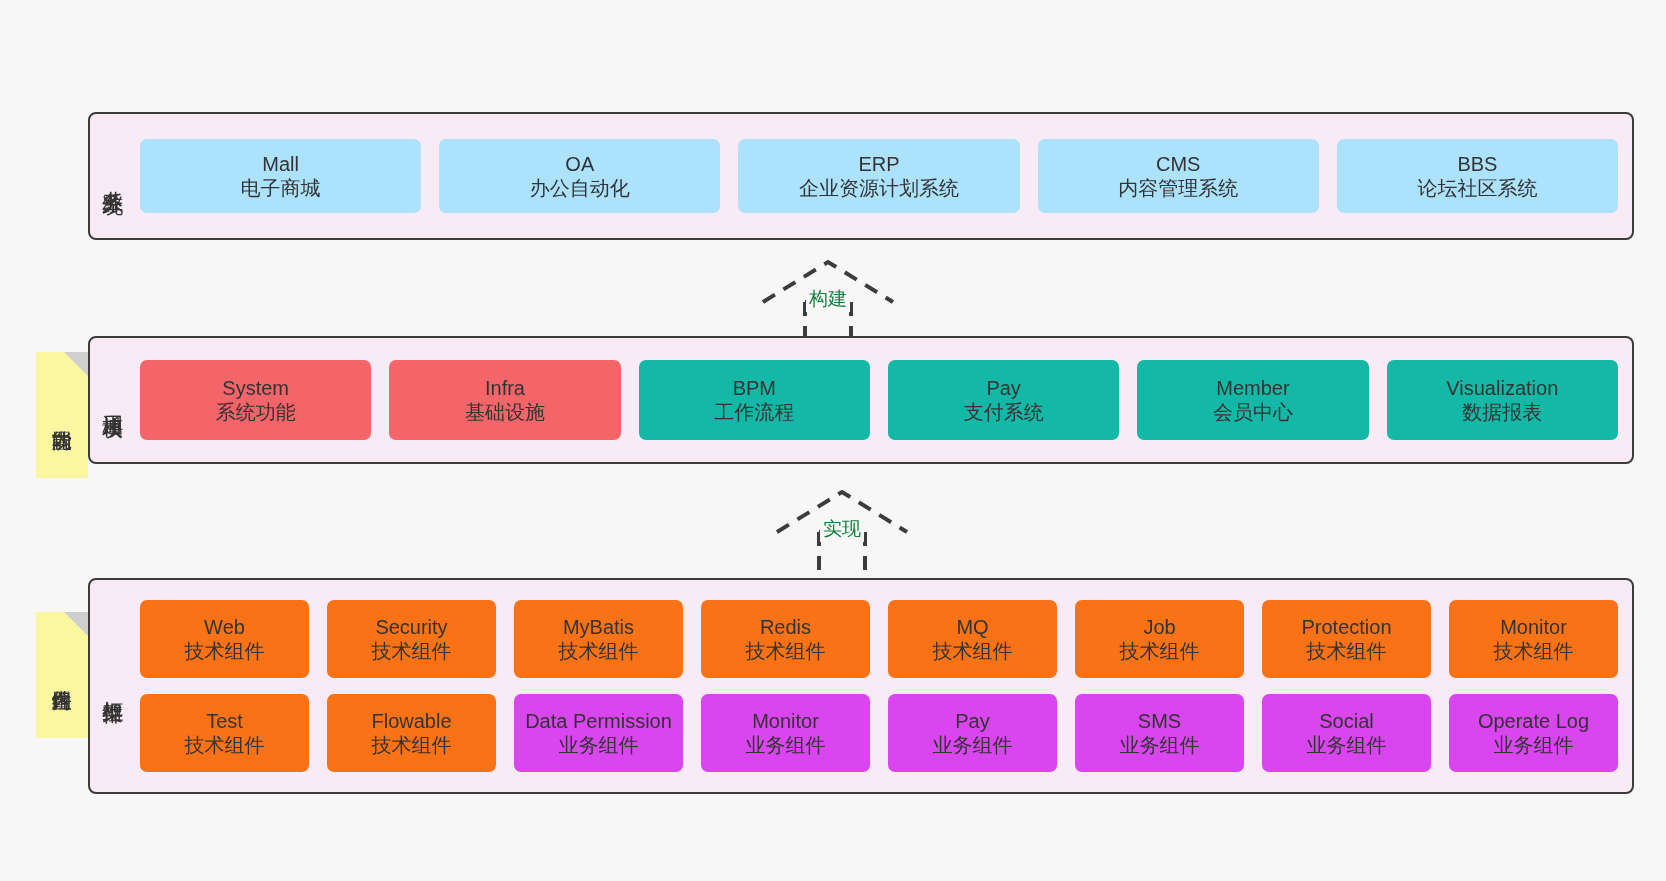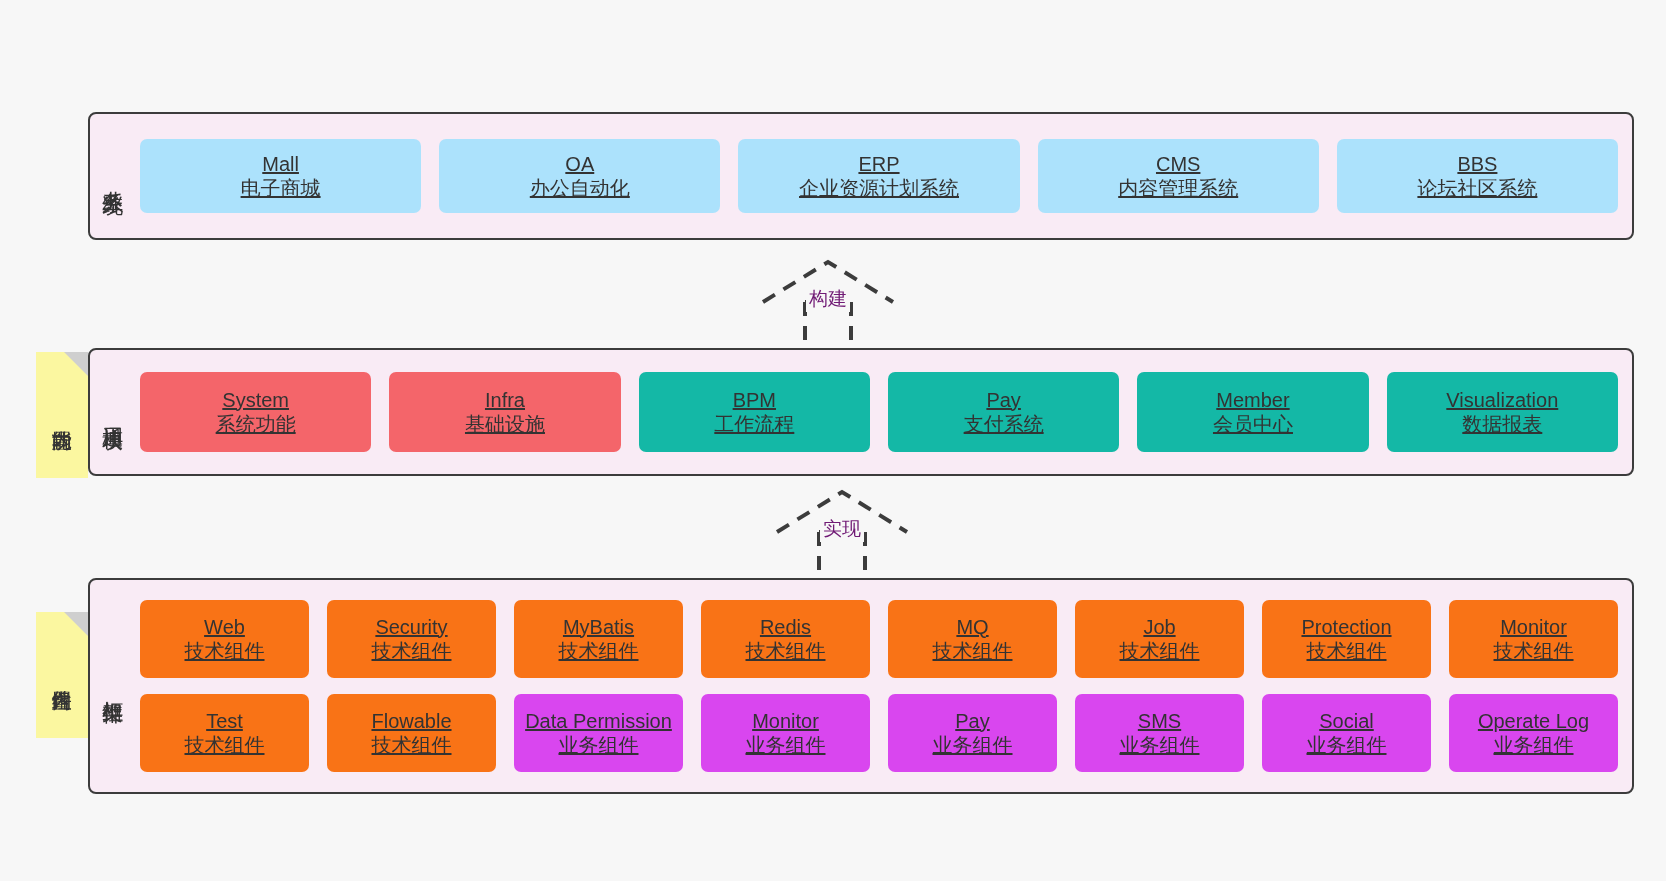--- a/index.html
+++ b/index.html
@@ -41,42 +41,41 @@
     display: flex;
     flex-direction: column;
     justify-content: center;
     gap: 16px;
     padding: 0 14px 0 4px;
   }
   .row {
     display: flex;
     gap: 18px;
     align-items: stretch;
-    text-decoration: underline;
   }
   .card {
     flex: 1 1 0;
     border-radius: 7px;
     display: flex;
     flex-direction: column;
     align-items: center;
     justify-content: center;
     text-align: center;
     line-height: 1.22;
     padding: 4px 6px;
   }
   .card .en { font-size: 20px; }
   .card .cn { font-size: 20px; }
 
   
   #layer-business { left: 88px; top: 112px; width: 1546px; height: 128px; }
   #layer-business .card { background: #ace2fc; height: 74px; }
 
   
-  #layer-modules { left: 88px; top: 348px; width: 1546px; height: 128px; }
+  #layer-modules { left: 88px; top: 336px; width: 1546px; height: 128px; }
   #layer-modules .card { height: 80px; }
   .c-red  { background: #f4656a; }
   .c-pink { background: #14b8a6; }
 
   
   #layer-framework { left: 88px; top: 578px; width: 1546px; height: 216px; }
   #layer-framework .card { height: 78px; }
   .c-green { background: #f97316; }
   .c-lgreen{ background: #d946ef; }
 
@@ -107,21 +106,21 @@
 
   
   .arrow { position: absolute; }
   .arrow svg { display: block; overflow: visible; }
   .arrow .arrow-label {
     position: absolute;
     left: 50%;
     transform: translateX(-50%);
     top: 28px;
     font-size: 19px;
-    color: #701a75;
+    color: #15803d;
     background: #f7f7f7;
     padding: 0 3px;
     white-space: nowrap;
   }
   #arrow-build   { left: 758px; top: 258px; width: 140px; height: 88px; }
   #arrow-impl    { left: 772px; top: 488px; width: 140px; height: 88px; }
 </style>
 </head>
 <body>
 

